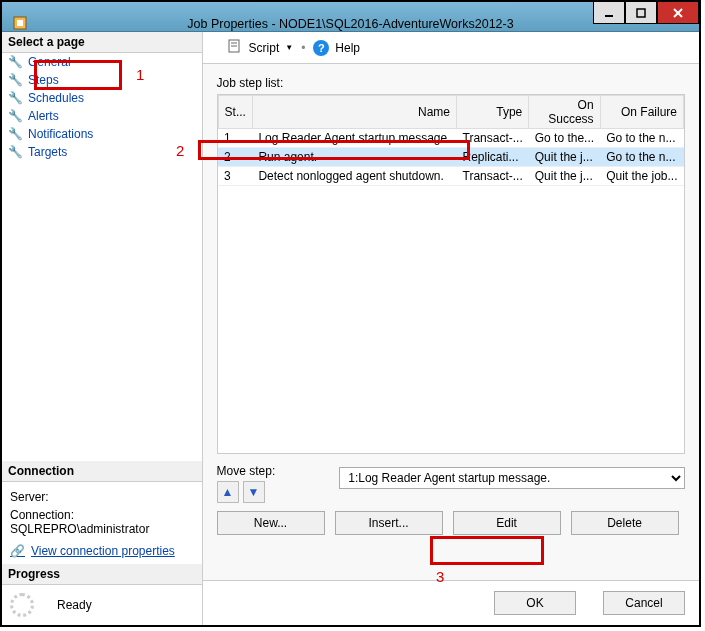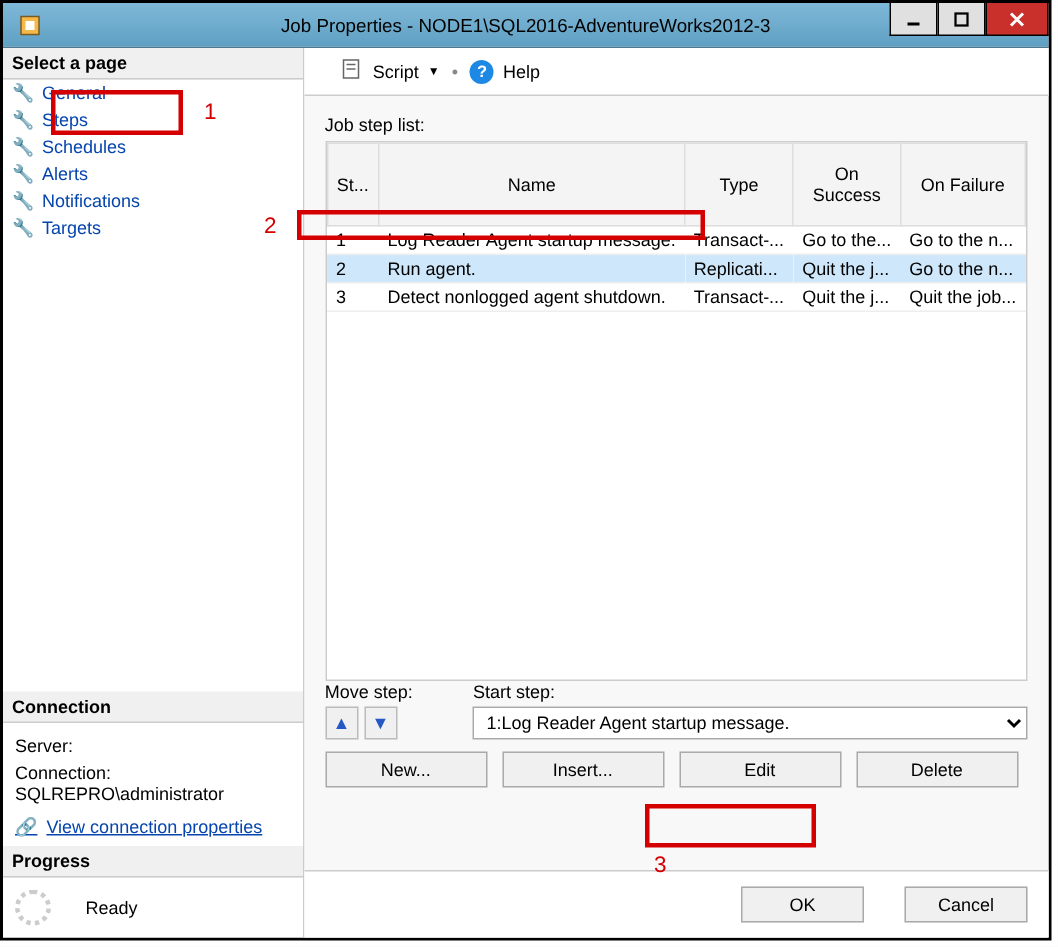--- a/index.html
+++ b/index.html
@@ -17,21 +17,21 @@
     border: 2px solid #000;
     width: 701px;
     height: 627px;
     position: relative;
     background: #fff;
   }
   .titlebar {
     height: 30px;
     background: linear-gradient(#7fb8d8, #5fa0c2);
     display: flex;
-    align-items: center;
+    align-items: flex-end;
     justify-content: center;
     border-bottom: 1px solid #4a7a93;
     position: relative;
   }
   .titlebar .icon-left {
     position: absolute;
     left: 10px;
     width: 16px; height: 16px;
     display: flex; align-items: center; justify-content: center;
   }
@@ -156,44 +156,45 @@
     border: 1px solid #ccc;
     height: 360px;
     overflow: hidden;
   }
   table {
     width: 100%;
     border-collapse: collapse;
     font-size: 12px;
   }
   th {
-    text-align: center;
+    text-align: right;
     background: #f4f4f4;
     border: 1px solid #ddd;
-    padding: 13px 6px;
+    padding: 2px 6px;
     font-weight: normal;
   }
   td {
     padding: 2px 6px;
     border-bottom: 1px solid #eee;
     white-space: nowrap;
     overflow: hidden;
     text-overflow: ellipsis;
   }
   tr.selected td {
     background: #cfe7fa;
   }
   .col-st { width: 38px; }
   .col-name { width: 226px; }
   .col-type { width: 68px; }
   .col-succ { width: 80px; }
   .col-fail { width: 80px; }
   .lower-controls {
-    display: flex;
-    gap: 40px;
+    margin-top: 10px;
+    display: flex;
+    gap: 64px;
   }
   .move-step { }
   .arrow-btn {
     width: 22px; height: 22px;
     background: #f0f0f0;
     border: 1px solid #bbb;
     display: inline-flex;
     align-items: center; justify-content: center;
     font-size: 12px;
     cursor: pointer;
@@ -392,21 +393,20 @@
             <div style="margin-top:3px; display:flex; gap:4px;">
               <div class="arrow-btn">
                 <span style="color:#2458c4;">▲</span>
               </div>
               <div class="arrow-btn">
                 <span style="color:#2458c4;">▼</span>
               </div>
             </div>
           </div>
           <div class="start-step">
-            <div>Start step:</div>
             <select class="start-select" style="margin-top:3px;">
               <option>1:Log Reader Agent startup message.</option>
             </select>
           </div>
         </div>
 
         <div class="step-buttons">
           <div class="btn">New...</div>
           <div class="btn">Insert...</div>
           <div class="btn">Edit</div>

